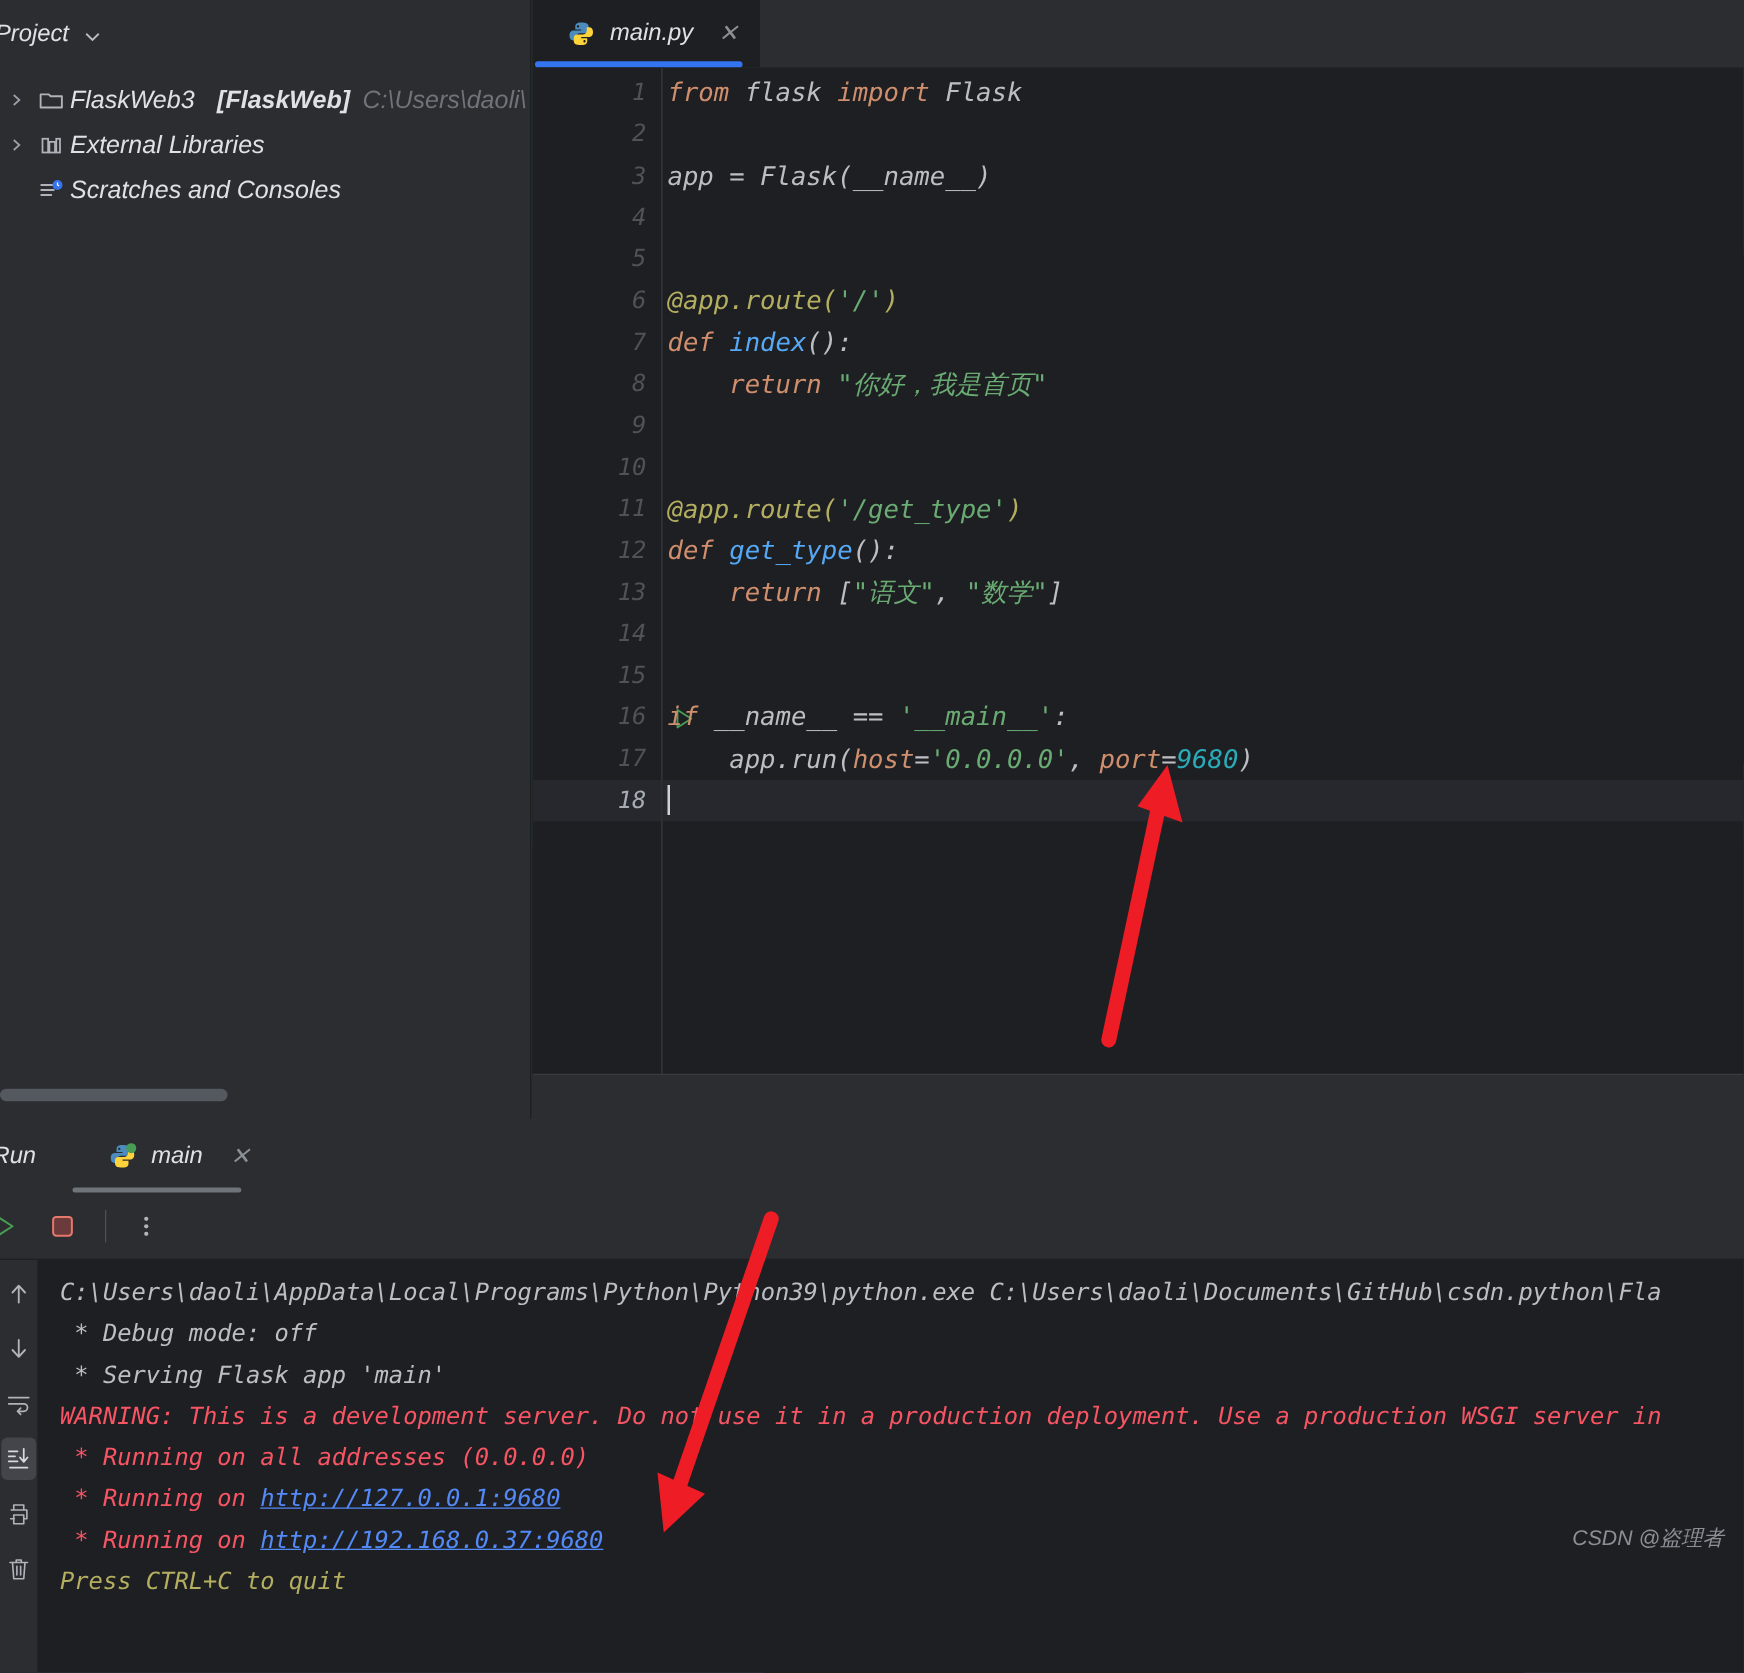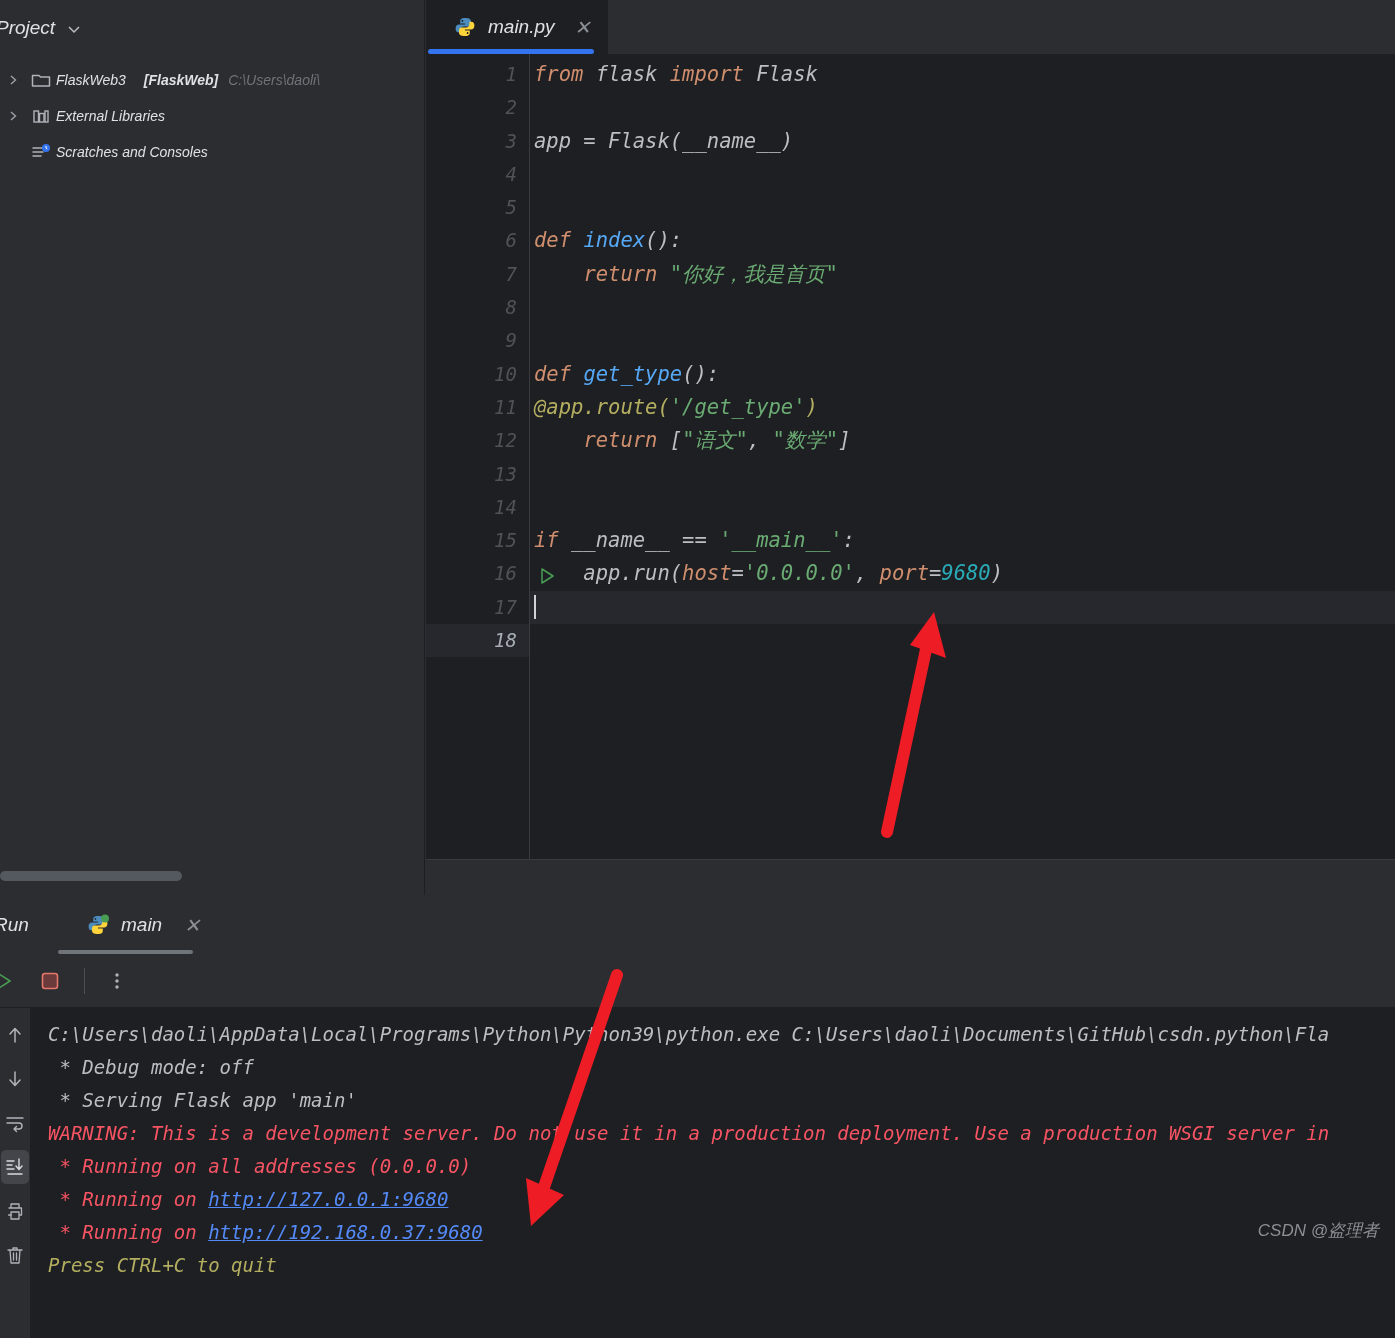--- a/index.html
+++ b/index.html
@@ -43,21 +43,21 @@
     position: relative;
     top: 1px;
   }
   .chev-down svg { display:block; }
 
   .tree { padding-top: 6px; }
   .tree-row {
     height: 36px;
     display: flex;
     align-items: center;
-    font-size: 14px;
+    font-size: 20px;
     color: #dfe1e5;
     padding-left: 0;
     white-space: nowrap;
     cursor: default;
   }
   .tree-arrow {
     width: 26px;
     display: flex;
     align-items: center;
     justify-content: center;
@@ -431,26 +431,27 @@
               </svg></span></div>
           <div class="gutter-line">17</div>
           <div class="gutter-line current">18</div>
         </div>
       <div class="codearea" id="codearea">
           <div class="code-line"><span class="k">from</span><span class="t"> flask </span><span class="k">import</span><span class="t"> Flask</span></div>
           <div class="code-line"></div>
           <div class="code-line"><span class="t">app = Flask(__name__)</span></div>
           <div class="code-line"></div>
           <div class="code-line"></div>
+          <div class="code-line"><span class="d">@app.route(</span><span class="s">'/'</span><span class="d">)</span></div>
           <div class="code-line"><span class="k">def</span><span class="t"> </span><span class="fn">index</span><span class="t">():</span></div>
           <div class="code-line"><span class="t">    </span><span class="k">return</span><span class="t"> </span><span class="s">"你好，我是首页"</span></div>
           <div class="code-line"></div>
           <div class="code-line"></div>
+          <div class="code-line"><span class="d">@app.route(</span><span class="s">'/get_type'</span><span class="d">)</span></div>
           <div class="code-line"><span class="k">def</span><span class="t"> </span><span class="fn">get_type</span><span class="t">():</span></div>
-          <div class="code-line"><span class="d">@app.route(</span><span class="s">'/get_type'</span><span class="d">)</span></div>
           <div class="code-line"><span class="t">    </span><span class="k">return</span><span class="t"> [</span><span class="s">"语文"</span><span class="t">, </span><span class="s">"数学"</span><span class="t">]</span></div>
           <div class="code-line"></div>
           <div class="code-line"></div>
           <div class="code-line"><span class="k">if</span><span class="t"> __name__ == </span><span class="s">'__main__'</span><span class="t">:</span></div>
           <div class="code-line"><span class="t">    app.run(</span><span class="p">host</span><span class="t">=</span><span class="s">'0.0.0.0'</span><span class="t">, </span><span class="p">port</span><span class="t">=</span><span class="n">9680</span><span class="t">)</span></div>
           <div class="code-line current"><span class="caret"></span></div>
         </div>
       <div class="editor-bottom-border"></div>
     </div>
   </div>

